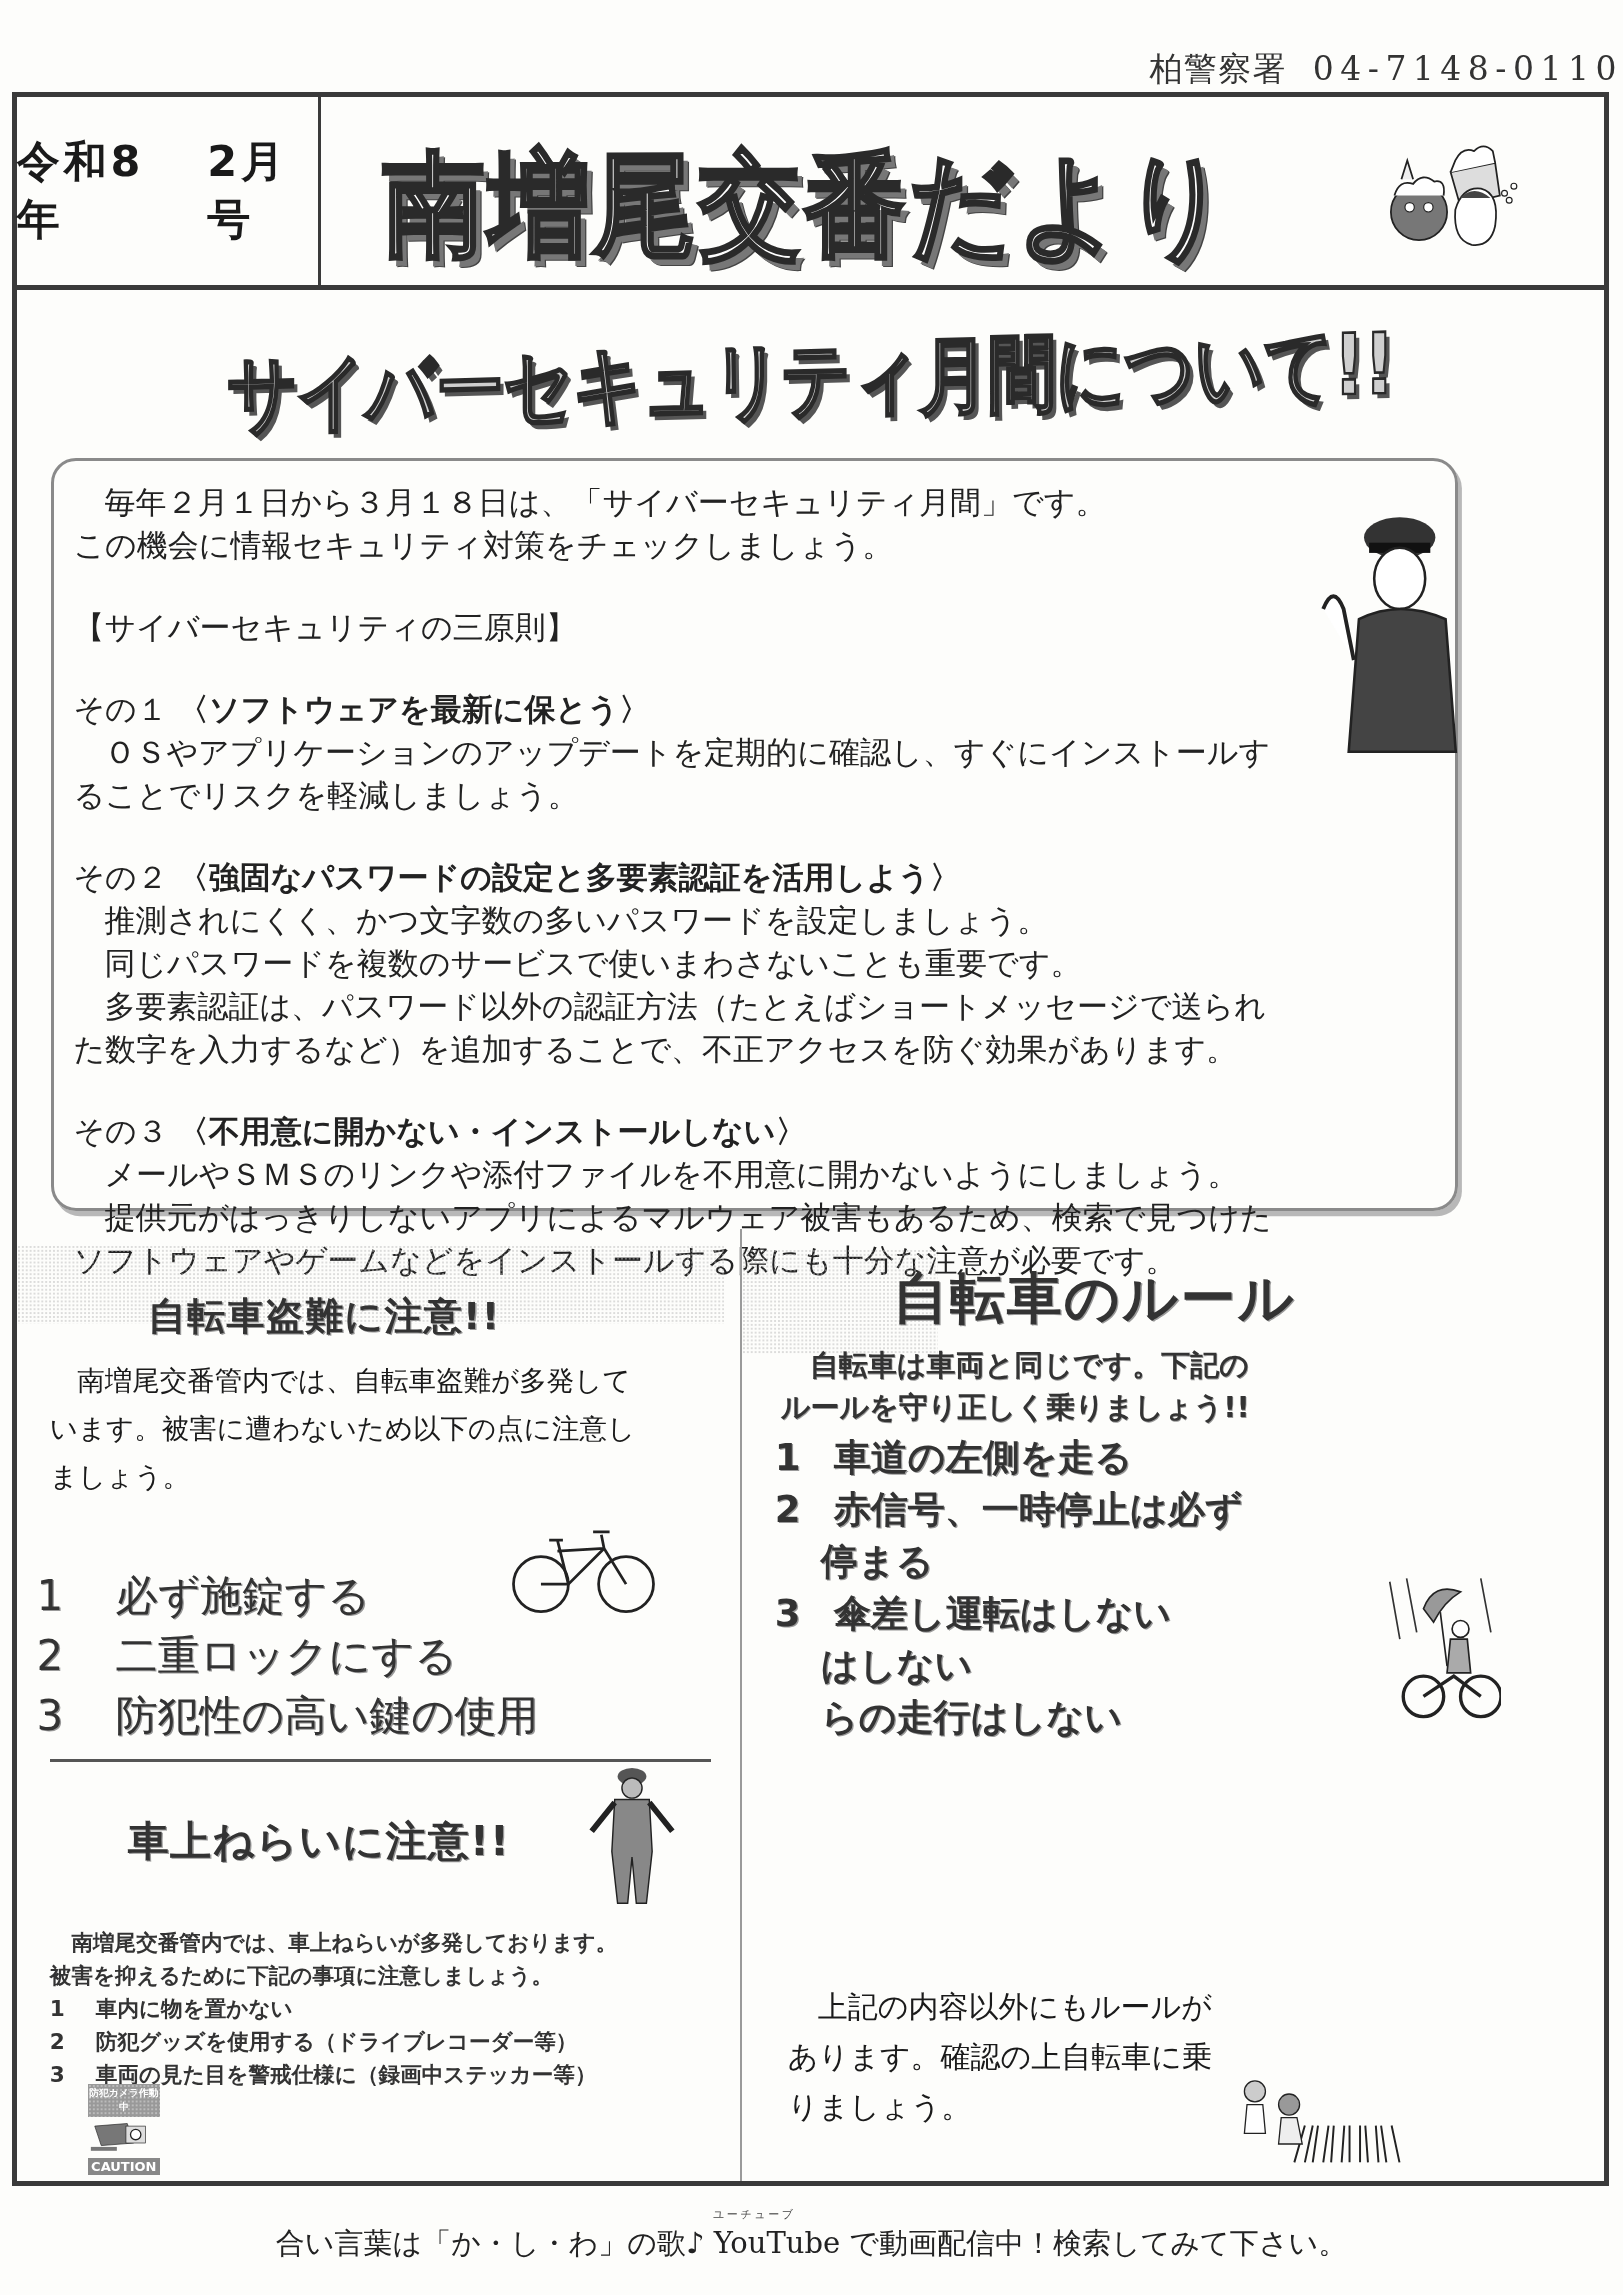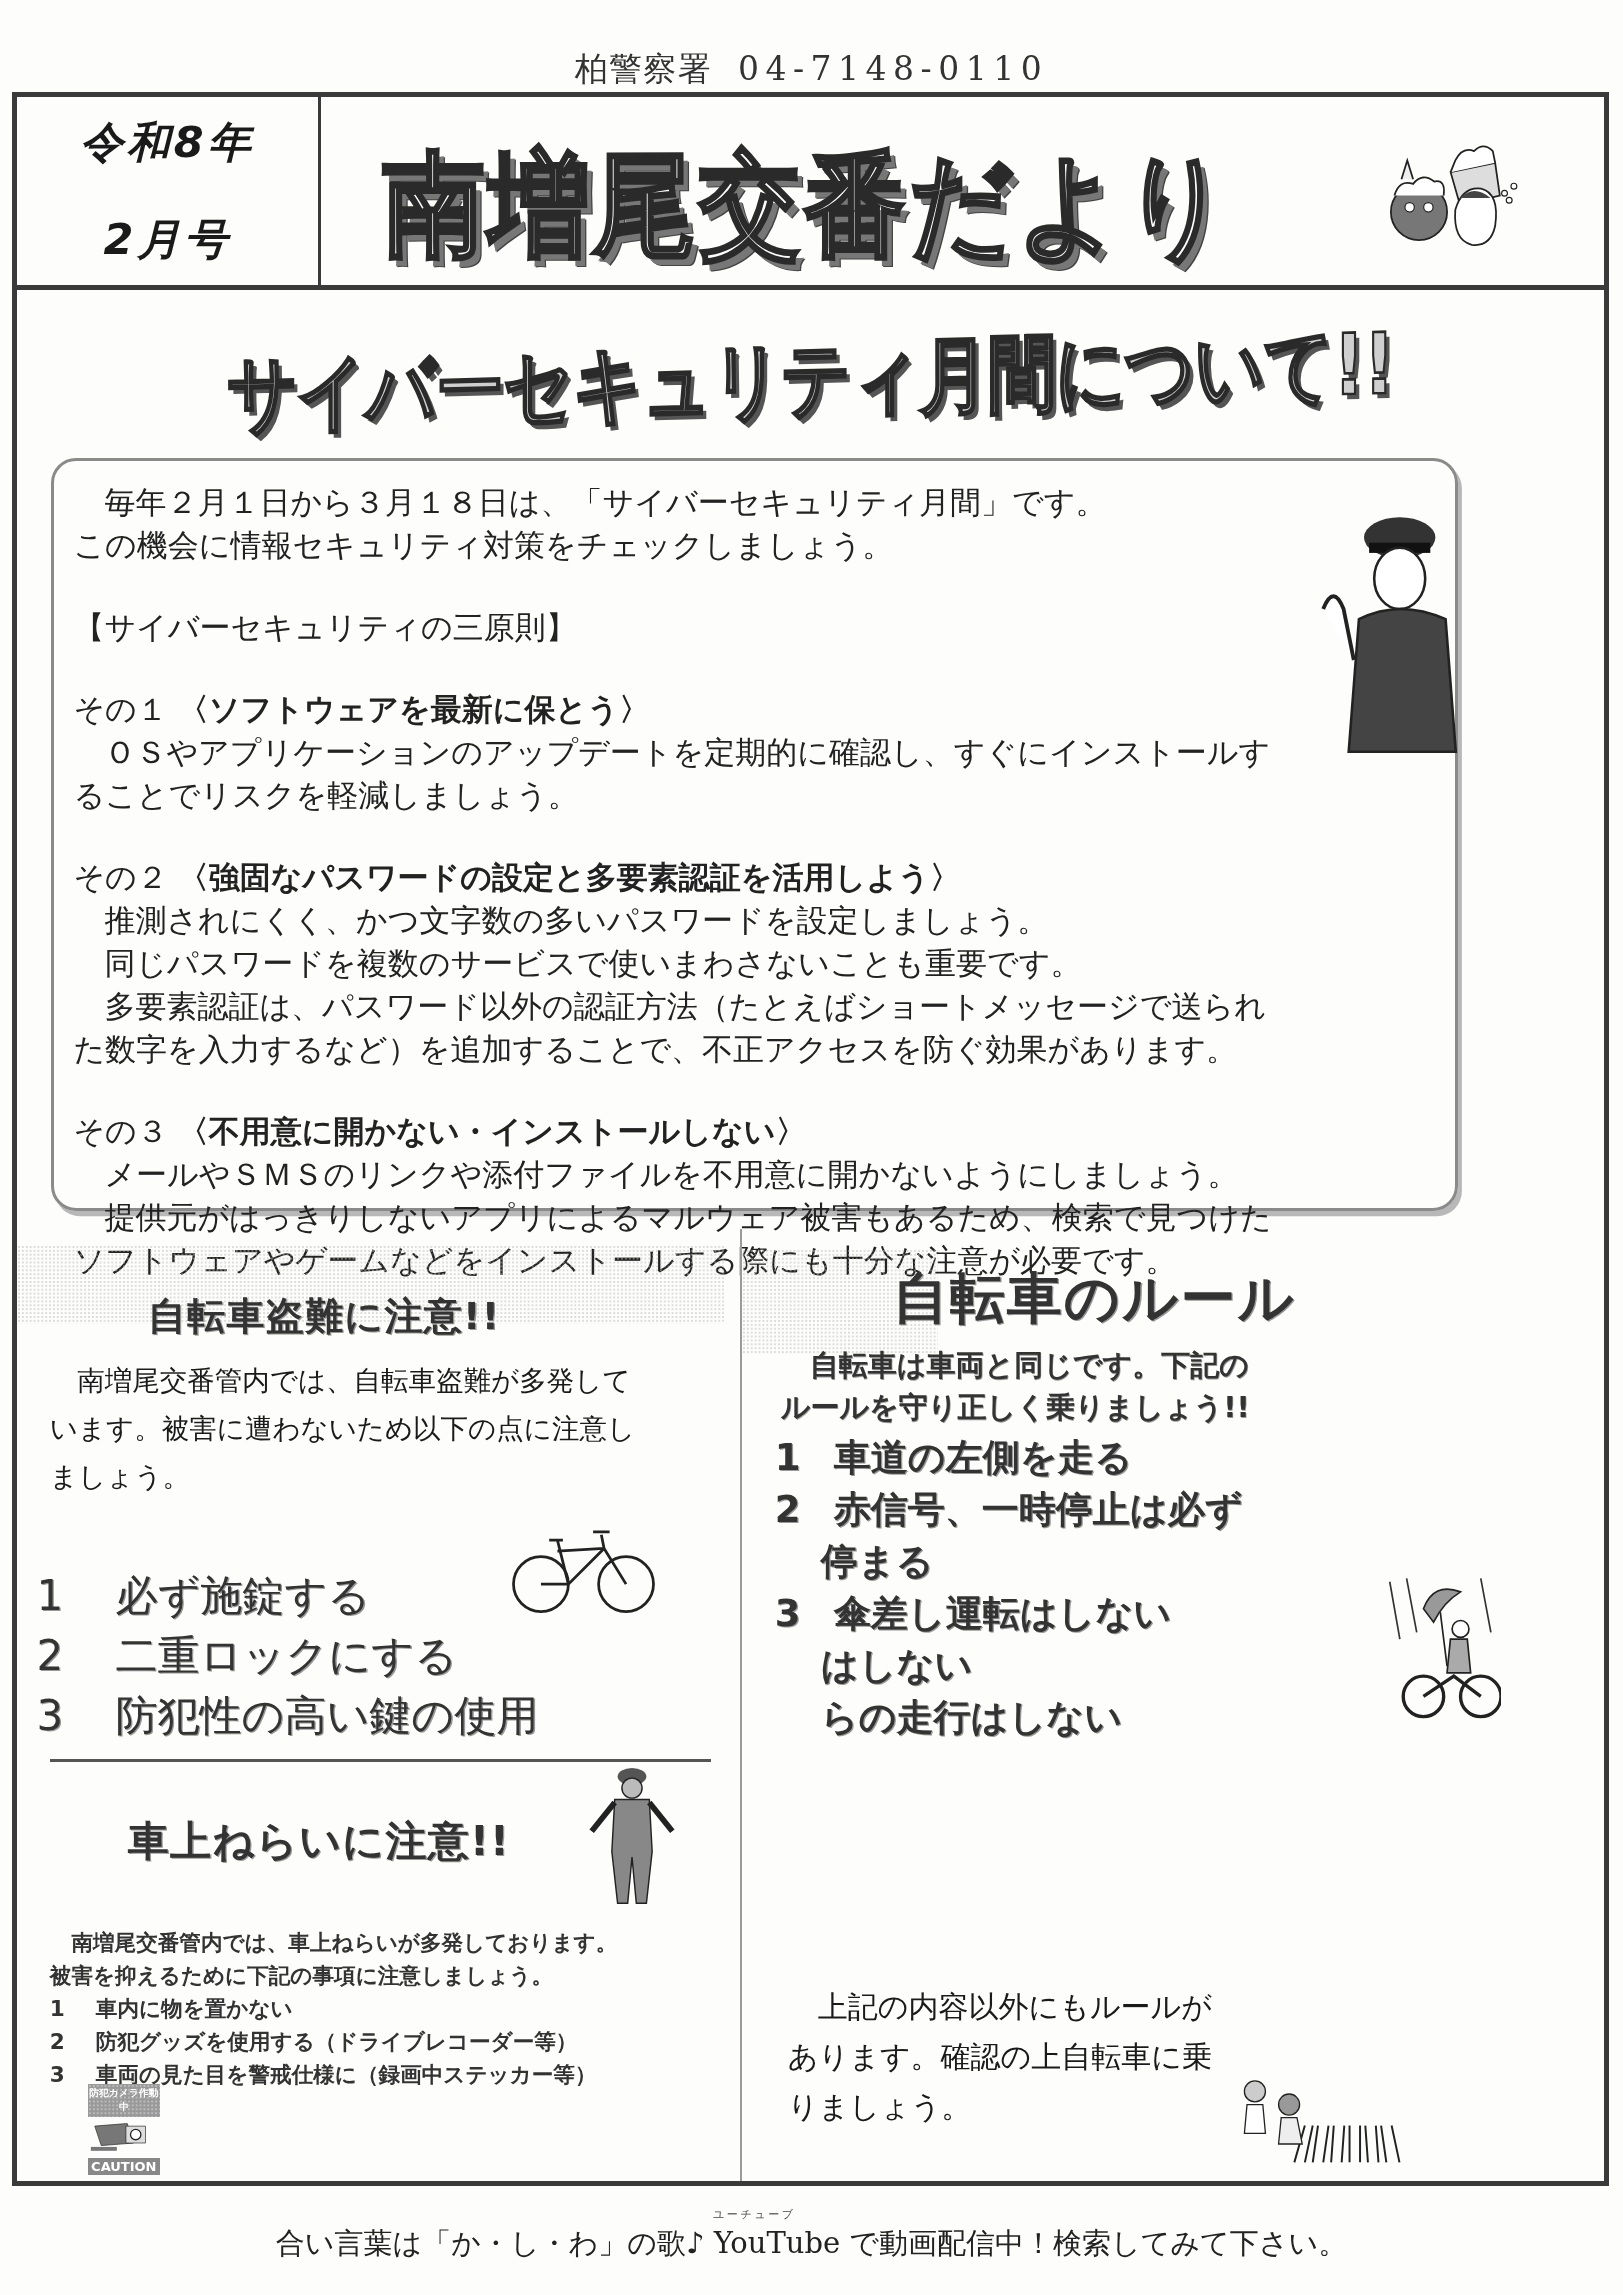--- a/index.html
+++ b/index.html
@@ -1,25 +1,25 @@
 <!DOCTYPE html>
 <html style="font-size:10.5px"><head>
 <meta charset="utf-8">
 <style>
   * { box-sizing: border-box; margin: 0; padding: 0; }
   html, body { width: 1623px; height: 2295px; background: #fdfdfb; overflow: hidden; }
   body { position: relative; font-family: "DejaVu Sans", "Liberation Sans", sans-serif; color: #1a1a1a; }
 
-  .phone { position: absolute; top: 47px; left: 0; width: 1623px; text-align: center; font-family: "DejaVu Serif", "Liberation Serif", serif; font-size: 33px; letter-spacing: 6.5px; color: #333; }
+  .phone { position: absolute; top: 47px; left: 0; width: 1623px; text-align: right; font-family: "DejaVu Serif", "Liberation Serif", serif; font-size: 33px; letter-spacing: 6.5px; color: #333; }
   .phone .station { margin-right: 26px; letter-spacing: 1.3px; }
 
   .frame { position: absolute; left: 11.8px; top: 92px; width: 1597px; height: 2094px; border: 5.2px solid #3a3a3a; }
 
   .header-row { position: absolute; left: 0; top: 0; width: 100%; height: 193px; border-bottom: 5.9px solid #3a3a3a; }
-  .issue-cell { position: absolute; left: 0; top: 0; width: 304px; height: 100%; border-right: 3.9px solid #3a3a3a; display: flex; flex-direction: column; align-items: center; justify-content: center; gap: 39px; font-style: italic; }
+  .issue-cell { position: absolute; left: 0; top: 0; width: 304px; height: 100%; border-right: 3.9px solid #3a3a3a; display: flex; flex-direction: row; align-items: center; justify-content: center; gap: 39px; }
   .issue-cell span { font-family: "DejaVu Sans", sans-serif; font-weight: bold; font-size: 43px; letter-spacing: 3.9px; }
   .masthead { position: absolute; left: 366px; top: 33px; font-family: "DejaVu Sans", sans-serif; font-weight: bold; font-size: 113px; letter-spacing: 3.9px; color: #fff;
     -webkit-text-stroke: 3.3px #2a2a2a; text-shadow: 6.5px 6.5px 0 #777, 7.9px 7.9px 0 #444; transform: scaleX(0.9); transform-origin: left; }
   .illust-setsubun { position: absolute; right: 62px; top: 13px; width: 164px; height: 170px; }
 
   .cyber-title { position: absolute; left: 0; top: 226px; width: 100%; text-align: center; font-family: "DejaVu Sans", sans-serif; font-weight: bold; font-size: 84px; letter-spacing: -1.3px; color: #cfcfcf;
     -webkit-text-stroke: 2.6px #2a2a2a; text-shadow: 5.2px 5.2px 0 #555; transform: skewY(-1.5deg) scaleX(0.82); }
 
   .cyber-box { position: absolute; left: 34px; top: 361px; width: 1407px; height: 753px; border: 3.3px solid #8a8a8a; border-radius: 25px; box-shadow: 3.9px 5.2px 0 #b8b8b8; }
   .cyber-text { position: absolute; left: 19.6px; top: 19.6px; width: 1374px; font-family: "DejaVu Serif", "Liberation Serif", serif; font-size: 31px; line-height: 43px; color: #222; }

